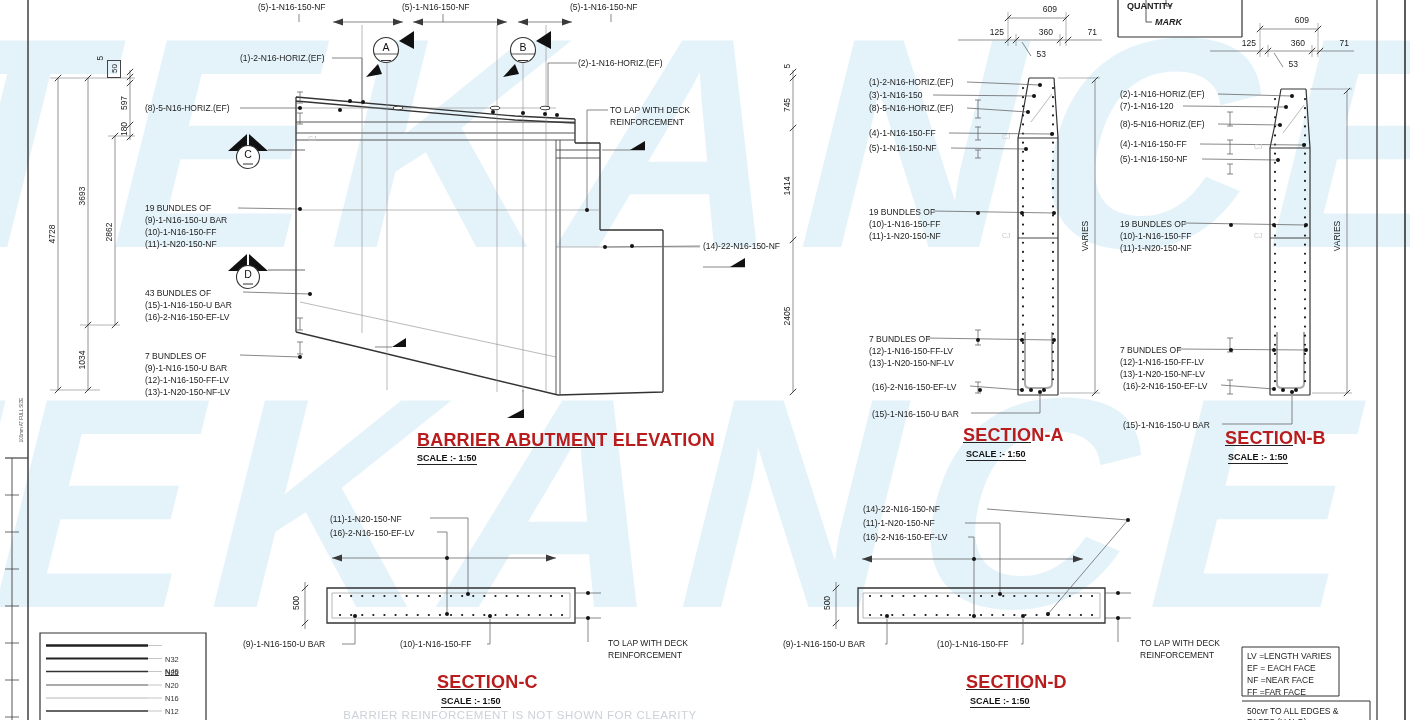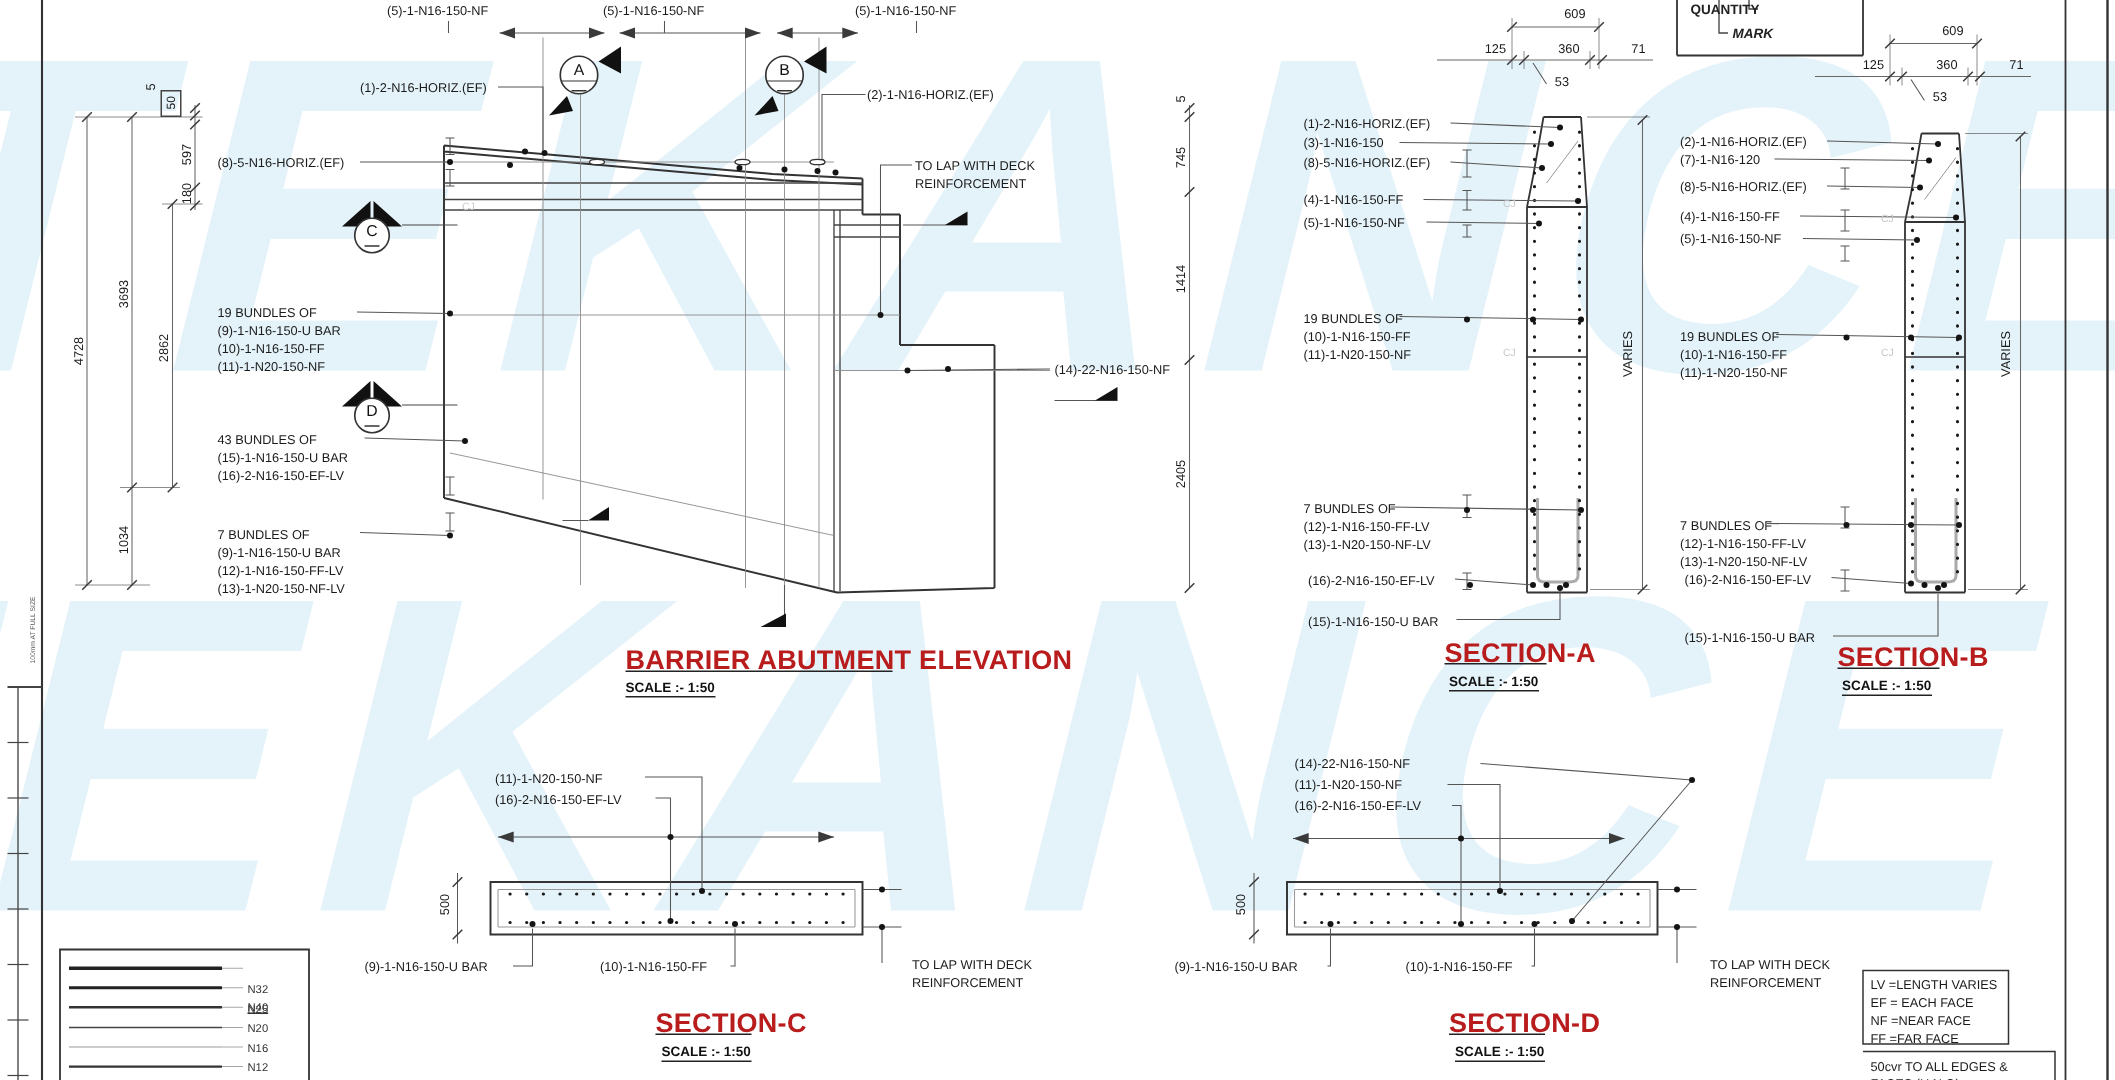--- a/index.html
+++ b/index.html
@@ -515,14 +515,15 @@
   <div class="t leg" style="left:165px;top:693px;">N16</div>
   <div class="t leg" style="left:165px;top:706px;">N12</div>
 
   <div class="t abbr" style="left:1247px;top:650px;">LV =LENGTH VARIES</div>
   <div class="t abbr" style="left:1247px;top:662px;">EF = EACH FACE</div>
   <div class="t abbr" style="left:1247px;top:674px;">NF =NEAR FACE</div>
   <div class="t abbr" style="left:1247px;top:686px;">FF =FAR FACE</div>
   <div class="t abbr" style="left:1247px;top:705px;">50cvr TO ALL EDGES &amp;</div>
   <div class="t abbr" style="left:1247px;top:716px;">FACES (U.N.O)</div>
 
+  <div class="t faint" style="left:320px;top:709px;width:400px;">BARRIER REINFORCEMENT IS NOT SHOWN FOR CLEARITY</div>
 
 </div>
 
 </body></html>

